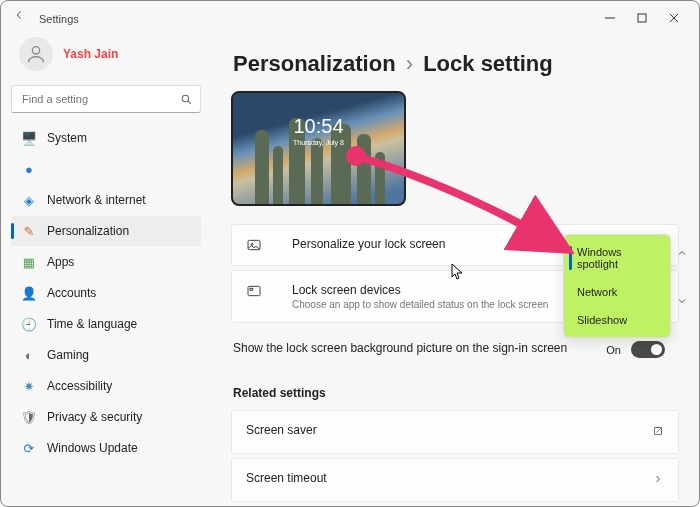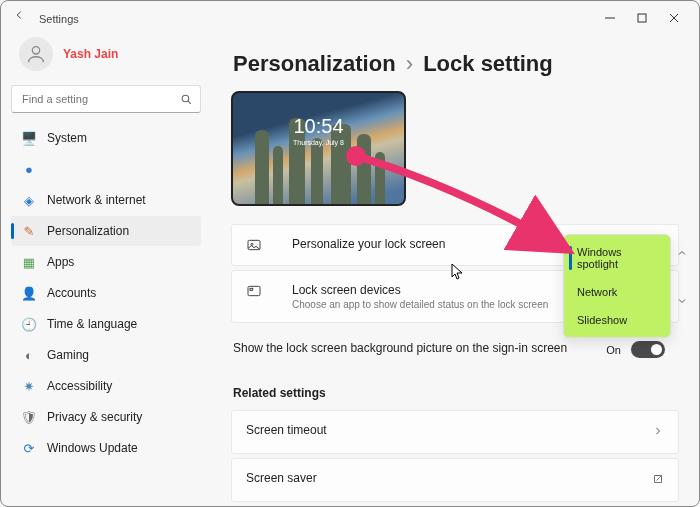--- a/index.html
+++ b/index.html
@@ -206,34 +206,34 @@
       <div class="row-right">
         <span class="on-label">On</span>
         <div class="toggle"></div>
       </div>
     </div>
 
     <div class="subheading">Related settings</div>
 
     <div class="setting-row">
       <div class="row-text">
-          <div class="row-title">Screen timeout</div>
-        </div>
-      <div class="chevron"><svg width="12" height="12" viewBox="0 0 24 24" fill="none" stroke="currentColor" stroke-width="2">
-            <path d="M9 6l6 6-6 6"></path>
-          </svg></div>
-    </div>
-
-    <div class="setting-row">
-      <div class="row-text">
           <div class="row-title">Screen saver</div>
         </div>
       <div class="chevron"><svg width="12" height="12" viewBox="0 0 24 24" fill="none" stroke="currentColor" stroke-width="1.6">
             <path d="M9 5h10v10M19 5L9 15"></path>
             <path d="M14 5H5v14h14v-9"></path>
+          </svg></div>
+    </div>
+
+    <div class="setting-row">
+      <div class="row-text">
+          <div class="row-title">Screen timeout</div>
+        </div>
+      <div class="chevron"><svg width="12" height="12" viewBox="0 0 24 24" fill="none" stroke="currentColor" stroke-width="2">
+            <path d="M9 6l6 6-6 6"></path>
           </svg></div>
     </div>
   </div>
 </div>
 
 <div class="dropdown">
   <div class="dd-item sel">Windows spotlight</div>
   <div class="dd-item">Network</div>
   <div class="dd-item">Slideshow</div>
   <div class="dd-chev"><svg width="12" height="12" viewBox="0 0 24 24" fill="none" stroke="currentColor" stroke-width="2">

